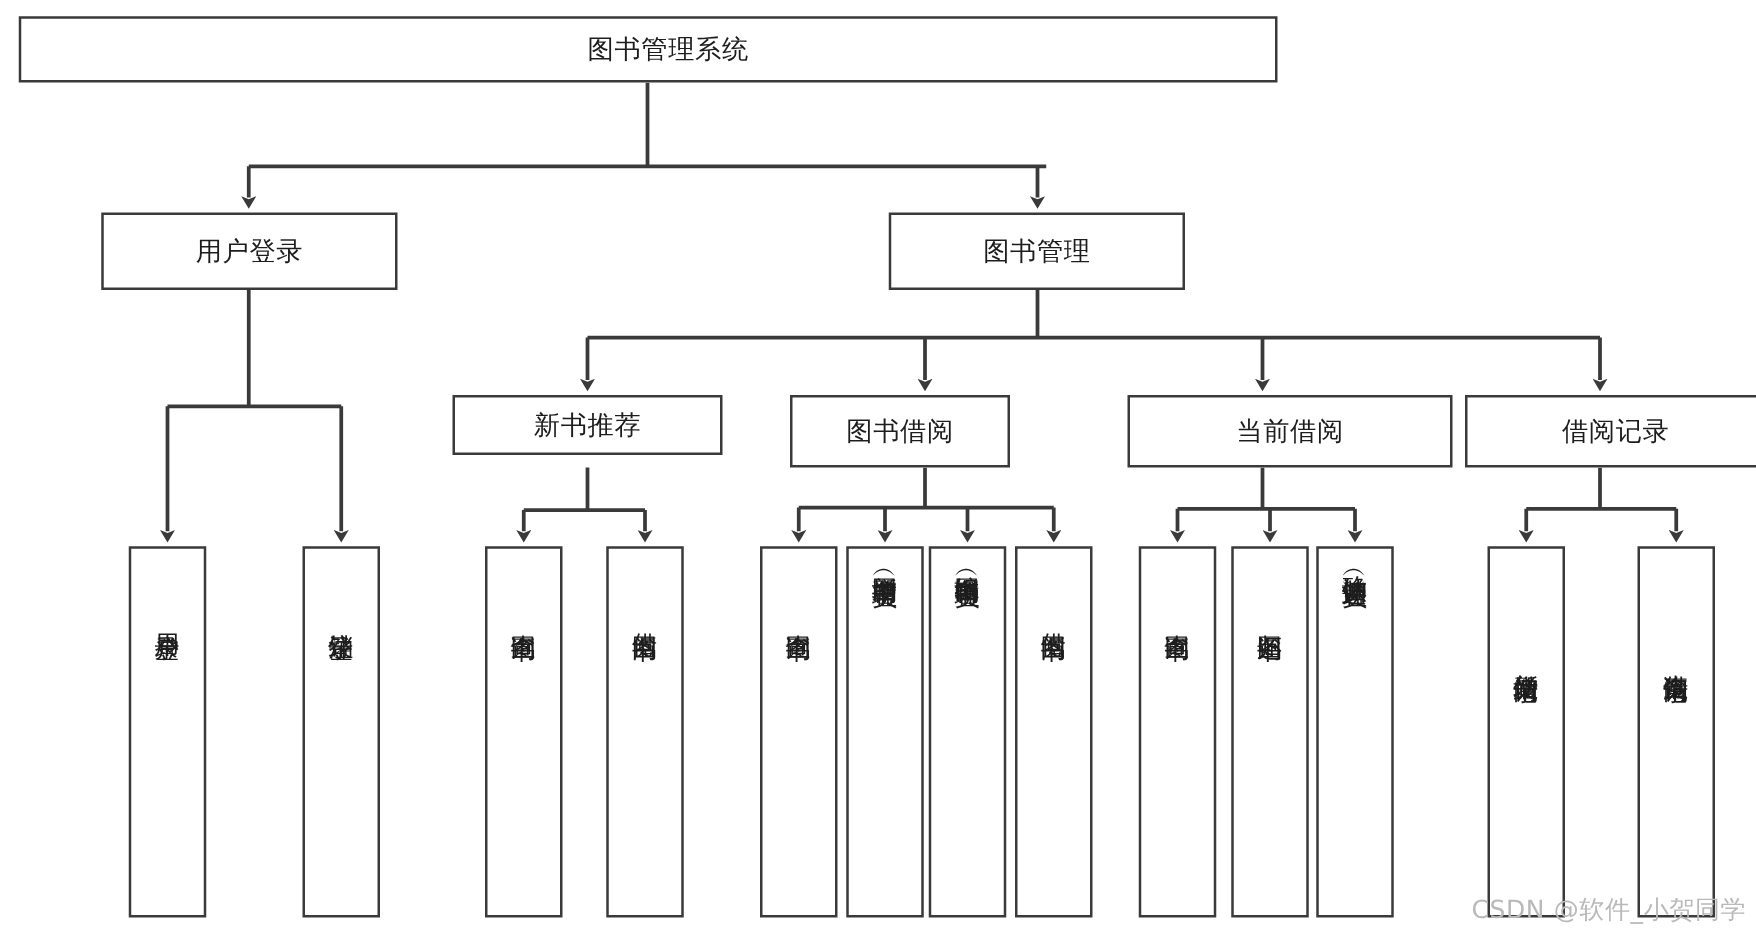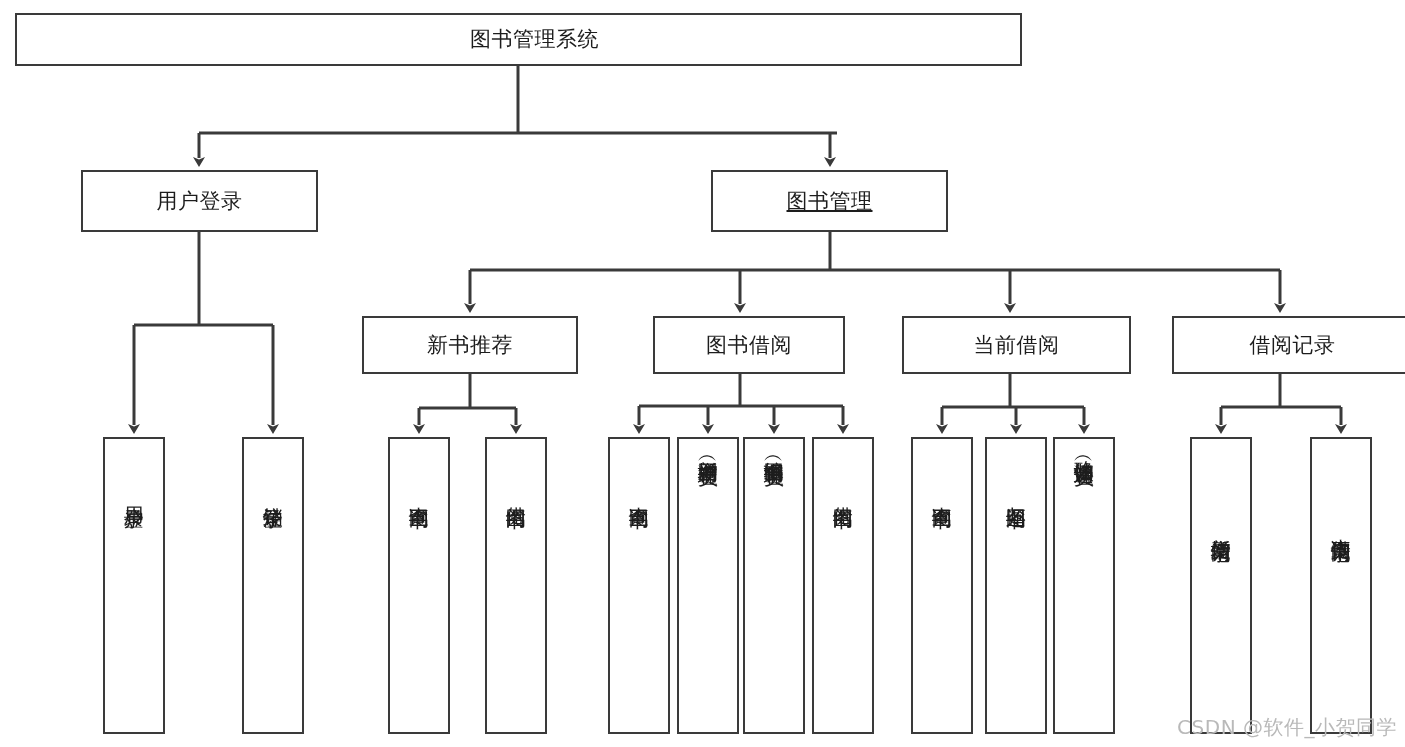--- a/index.html
+++ b/index.html
@@ -127,31 +127,31 @@
     </g>
   </svg>
 
   <div class="node h" id="root" style="left: 15px; top: 13px; width: 1007px; height: 53px; padding-left: 32px;">
     <span class="lbl">图书管理系统</span>
   </div>
 
   <div class="node h" id="l2-0" style="left: 81px; top: 170px; width: 237px; height: 62px;">
     <span class="lbl">用户登录</span>
   </div>
-  <div class="node h" id="l2-1" style="left: 711px; top: 170px; width: 237px; height: 62px; text-decoration: underline;">
+  <div class="node h" id="l2-1" style="left: 711px; top: 170px; width: 237px; height: 62px;">
     <span class="lbl">图书管理</span>
   </div>
 
-  <div class="node h" id="l3-0" style="left: 362px; top: 316px; width: 216px; height: 58px;">
+  <div class="node h" id="l3-0" style="left: 362px; top: 316px; width: 216px; height: 48px;">
     <span class="lbl">新书推荐</span>
   </div>
-  <div class="node h" id="l3-1" style="left: 653px; top: 316px; width: 192px; height: 58px; text-align: right;">
+  <div class="node h" id="l3-1" style="left: 632px; top: 316px; width: 176px; height: 58px; text-align: right;">
     <span class="lbl">图书借阅</span>
   </div>
-  <div class="node h" id="l3-2" style="left: 902px; top: 316px; width: 229px; height: 58px;">
+  <div class="node h" id="l3-2" style="left: 902px; top: 316px; width: 260px; height: 58px;">
     <span class="lbl">当前借阅</span>
   </div>
   <div class="node h" id="l3-3" style="left: 1172px; top: 316px; width: 241px; height: 58px;">
     <span class="lbl">借阅记录</span>
   </div>
 
   <div class="node v mid" id="lf-0" style="left: 103px; top: 437px; width: 62px; height: 297px;">
     <span class="lbl">用户登录</span>
   </div>
   <div class="node v mid" id="lf-1" style="left: 242px; top: 437px; width: 62px; height: 297px;">

